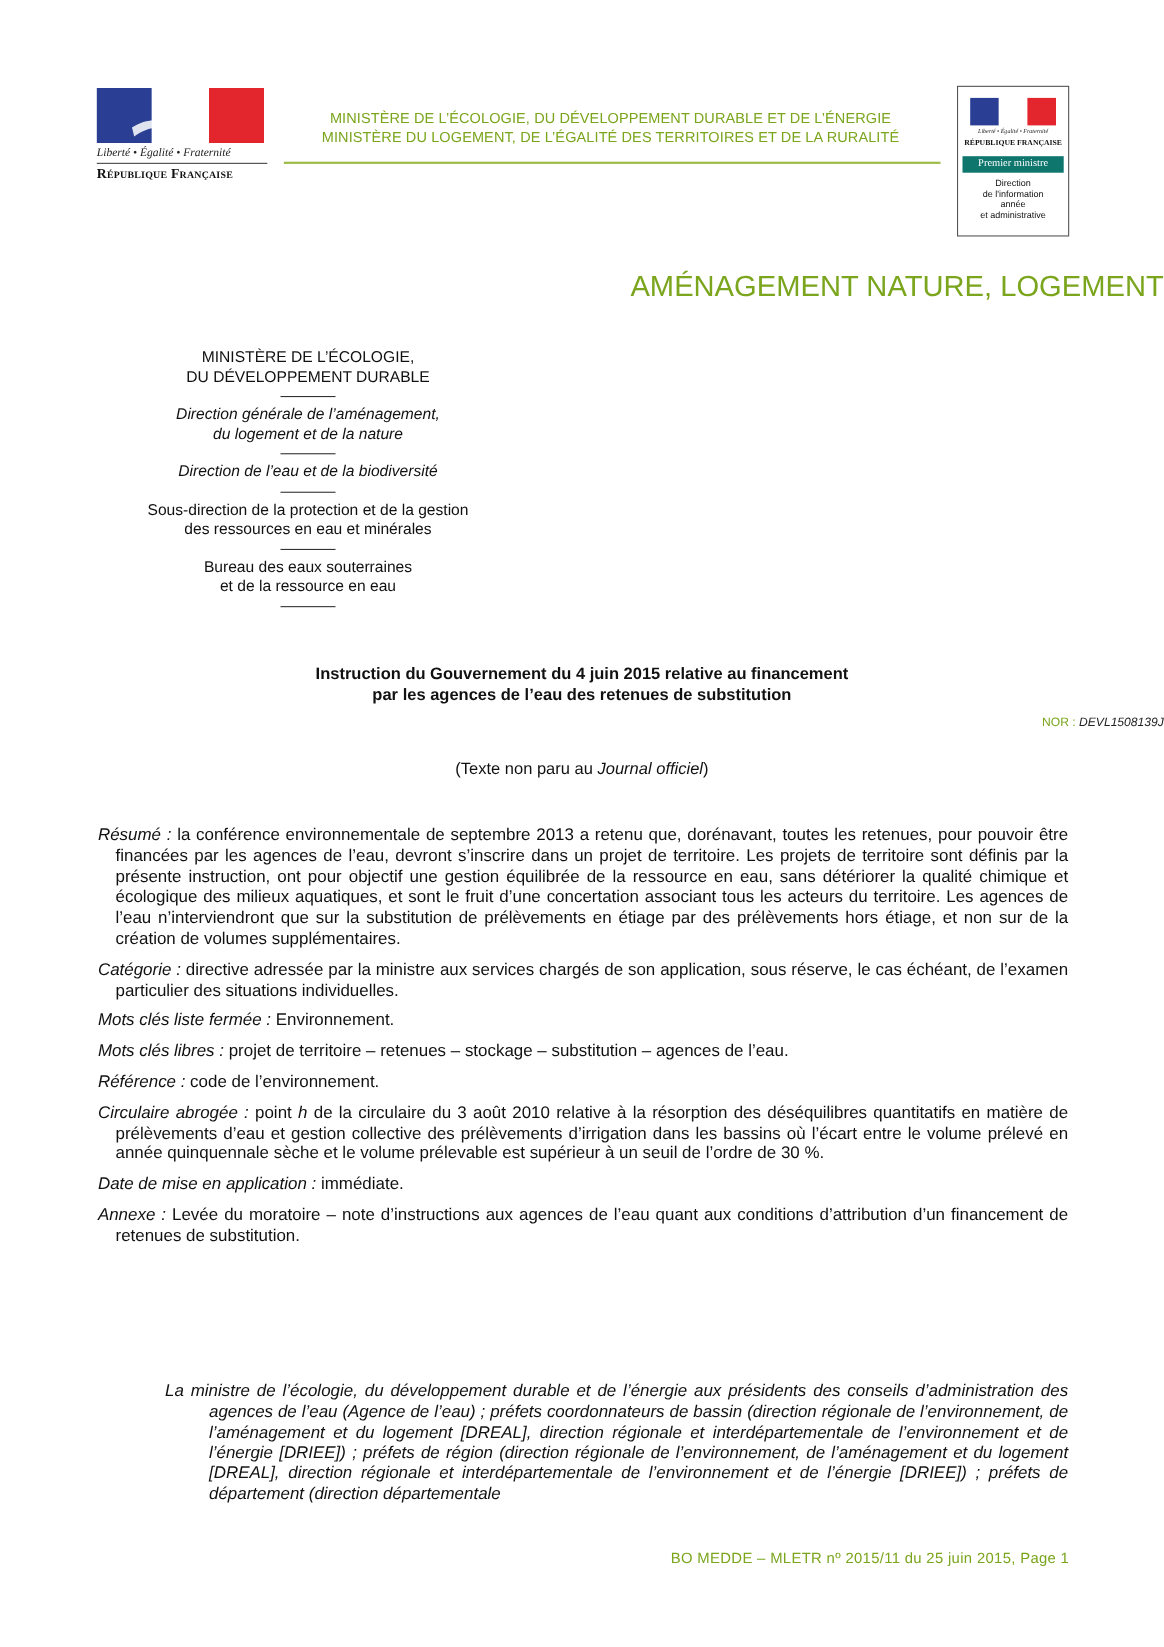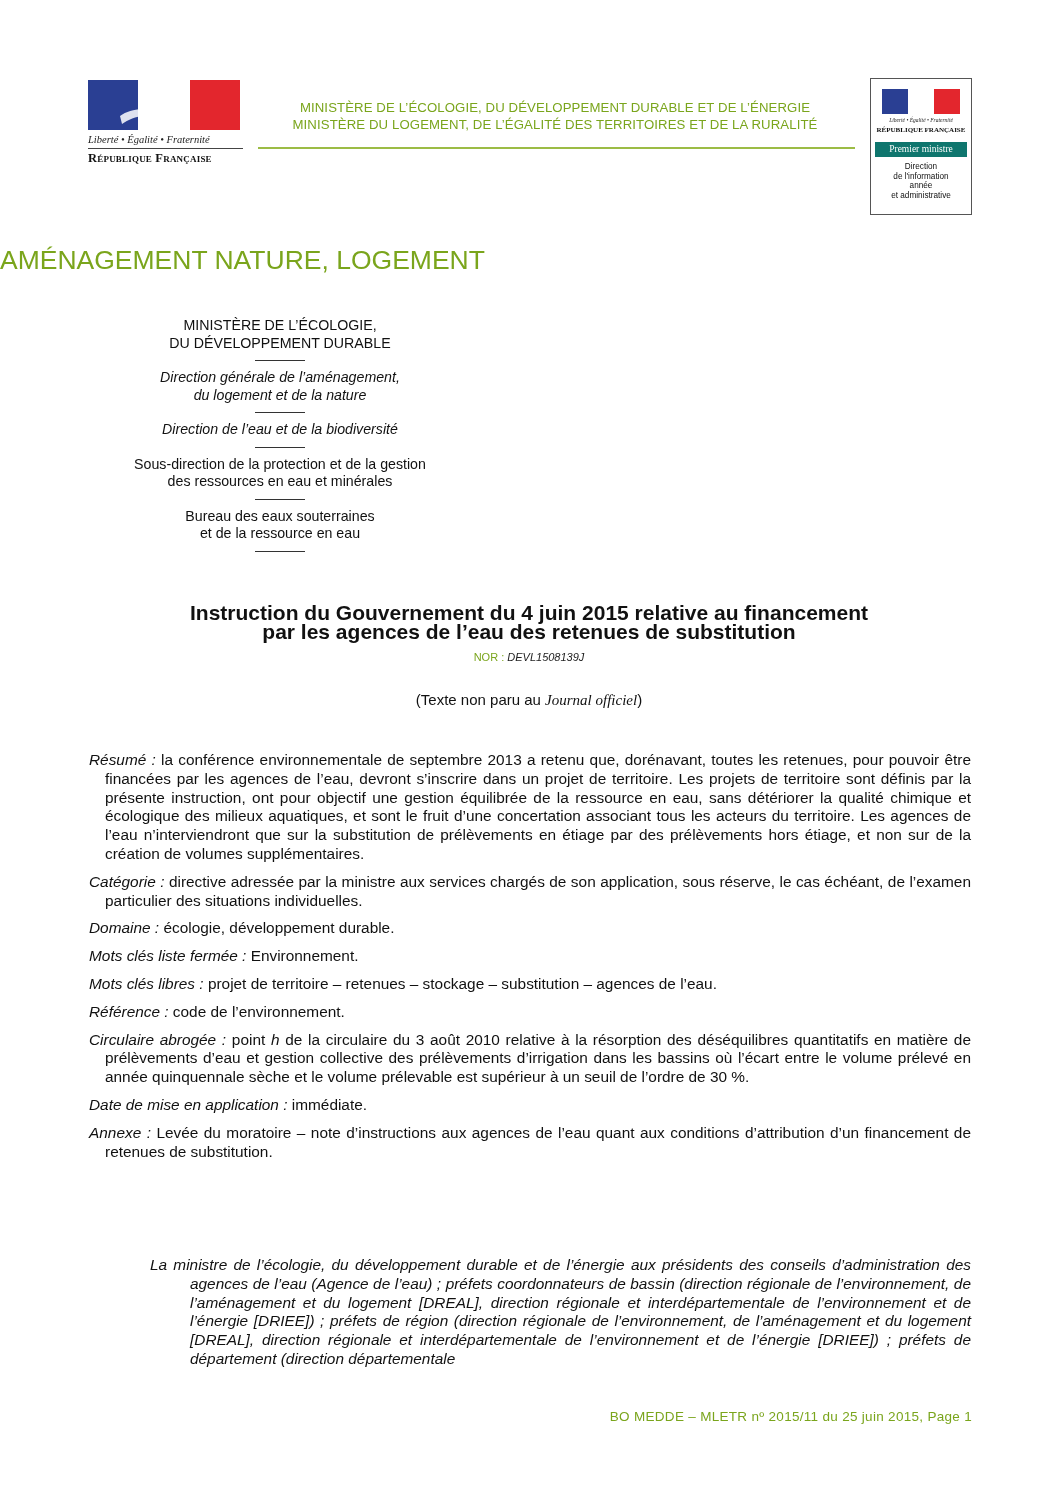--- a/index.html
+++ b/index.html
@@ -33,37 +33,37 @@
   .pm-motto { position: absolute; left: 0; top: 38px; width: 100%; text-align: center;
               font-family: "Liberation Serif", serif; font-style: italic; font-size: 5.5px; color: #222; }
   .pm-rf { position: absolute; left: 0; top: 47px; width: 100%; text-align: center;
            font-family: "Liberation Serif", serif; font-size: 7px; font-weight: bold; color: #111; }
   .pm-band { position: absolute; left: 4px; top: 63px; width: 92px; height: 15px; background: #0f766e;
              color: #fff; font-family: "Liberation Serif", serif; font-size: 9.5px; text-align: center; line-height: 15px; }
   .pm-dir { position: absolute; left: 0; top: 83px; width: 100%; text-align: center;
             font-size: 8.2px; line-height: 9.5px; color: #111; }
 
   
-  .section-title { left: 0; top: 245px; width: 1058px; text-align: left; color: #7aa51c;
+  .section-title { left: 0; top: 245px; width: 1058px; text-align: right; color: #7aa51c;
                    font-size: 26.5px; letter-spacing: 0px; }
 
   
   .org { left: 80px; top: 306px; width: 400px; text-align: center; font-size: 14.2px; line-height: 17.5px; color: #111; margin-top: 11px; }
   .org .blk { margin: 0; }
   .org .it { font-style: italic; }
   .org .sep { width: 50px; height: 1px; background: #333; margin: 8px auto 8px auto; }
 
   
   .doc-title { left: 130px; top: 603px; width: 798px; text-align: center; font-weight: bold;
-               font-size: 21px; line-height: 19px; color: #111; }
-  .nor { left: 0; top: 651px; width: 1058px; text-align: center; font-size: 11px; }
+               font-size: 15px; line-height: 19px; color: #111; }
+  .nor { left: 0; top: 651px; width: 1058px; text-align: right; font-size: 11px; }
   .nor .lbl { color: #7aa51c; }
   .nor .val { font-style: italic; color: #222; }
   .jo { left: 0; top: 691px; width: 1058px; text-align: center; font-size: 15px; color: #111; }
-  .jo i { font-style: italic; font-family: Liberation Serif, serif; }
+  .jo i { font-style: italic; }
 
   
   .fields { left: 89px; top: 751px; width: 882px; font-size: 15.4px; line-height: 18.8px; color: #111; }
   .field { margin: 0 0 9px 0; padding-left: 16px; text-indent: -16px; text-align: justify; }
   .field .k { font-style: italic; }
   .field .hi { font-style: italic; }
 
   
   .addr { left: 150px; top: 1256px; width: 821px; font-size: 15.4px; line-height: 18.8px; font-style: italic;
           padding-left: 40px; text-indent: -40px; text-align: justify; color: #111; box-sizing: border-box; }
@@ -144,21 +144,20 @@
 <div class="abs nor">
   <span class="lbl">NOR : </span><span class="val">DEVL1508139J</span>
 </div>
 <div class="abs jo">
   <span>(Texte non paru au </span><i>Journal officiel</i><span>)</span>
 </div>
 
 <div class="abs fields">
   <p class="field"><span class="k">Résumé :</span><span> la conférence environnementale de septembre 2013 a retenu que, dorénavant, toutes les retenues, pour pouvoir être financées par les agences de l’eau, devront s’inscrire dans un projet de territoire. Les projets de territoire sont définis par la présente instruction, ont pour objectif une gestion équilibrée de la ressource en eau, sans détériorer la qualité chimique et écologique des milieux aquatiques, et sont le fruit d’une concertation associant tous les acteurs du territoire. Les agences de l’eau n’interviendront que sur la substitution de prélèvements en étiage par des prélèvements hors étiage, et non sur de la création de volumes supplémentaires.</span></p>
   <p class="field"><span class="k">Catégorie :</span><span> directive adressée par  la ministre aux services chargés de son application, sous réserve, le cas échéant, de l’examen particulier des situations individuelles.</span></p>
-  <p class="field"><span class="k">Domaine :</span><span> écologie, développement durable.</span></p>
   <p class="field"><span class="k">Mots clés liste fermée :</span><span> Environnement.</span></p>
   <p class="field"><span class="k">Mots clés libres :</span><span> projet de territoire – retenues – stockage – substitution – agences de l’eau.</span></p>
   <p class="field"><span class="k">Référence :</span><span> code de l’environnement.</span></p>
   <p class="field"><span class="k">Circulaire abrogée :</span><span> point </span><span class="hi">h</span><span> de la circulaire du 3 août 2010 relative à la résorption des déséquilibres quantitatifs en matière de prélèvements d’eau et gestion collective des prélèvements d’irrigation dans les bassins où l’écart entre le volume prélevé en année quinquennale sèche et le volume prélevable est supérieur à un seuil de l’ordre de 30 %.</span></p>
   <p class="field"><span class="k">Date de mise en application :</span><span> immédiate.</span></p>
   <p class="field"><span class="k">Annexe :</span><span> Levée du moratoire – note d’instructions aux agences de l’eau quant aux conditions d’attribution d’un financement de retenues de substitution.</span></p>
 </div>
 
 <div class="abs addr">La ministre de l’écologie, du développement durable et de l’énergie aux présidents des conseils d’administration des agences de l’eau (Agence de l’eau) ; préfets coordonnateurs de bassin (direction régionale de l’environnement, de l’aménagement et du logement [DREAL], direction régionale et interdépartementale de l’environnement et de l’énergie [DRIEE]) ; préfets de région (direction régionale de l’environnement, de l’aménagement et du logement [DREAL], direction régionale et interdépartementale de l’environnement et de l’énergie [DRIEE]) ; préfets de département (direction départementale</div>
 

